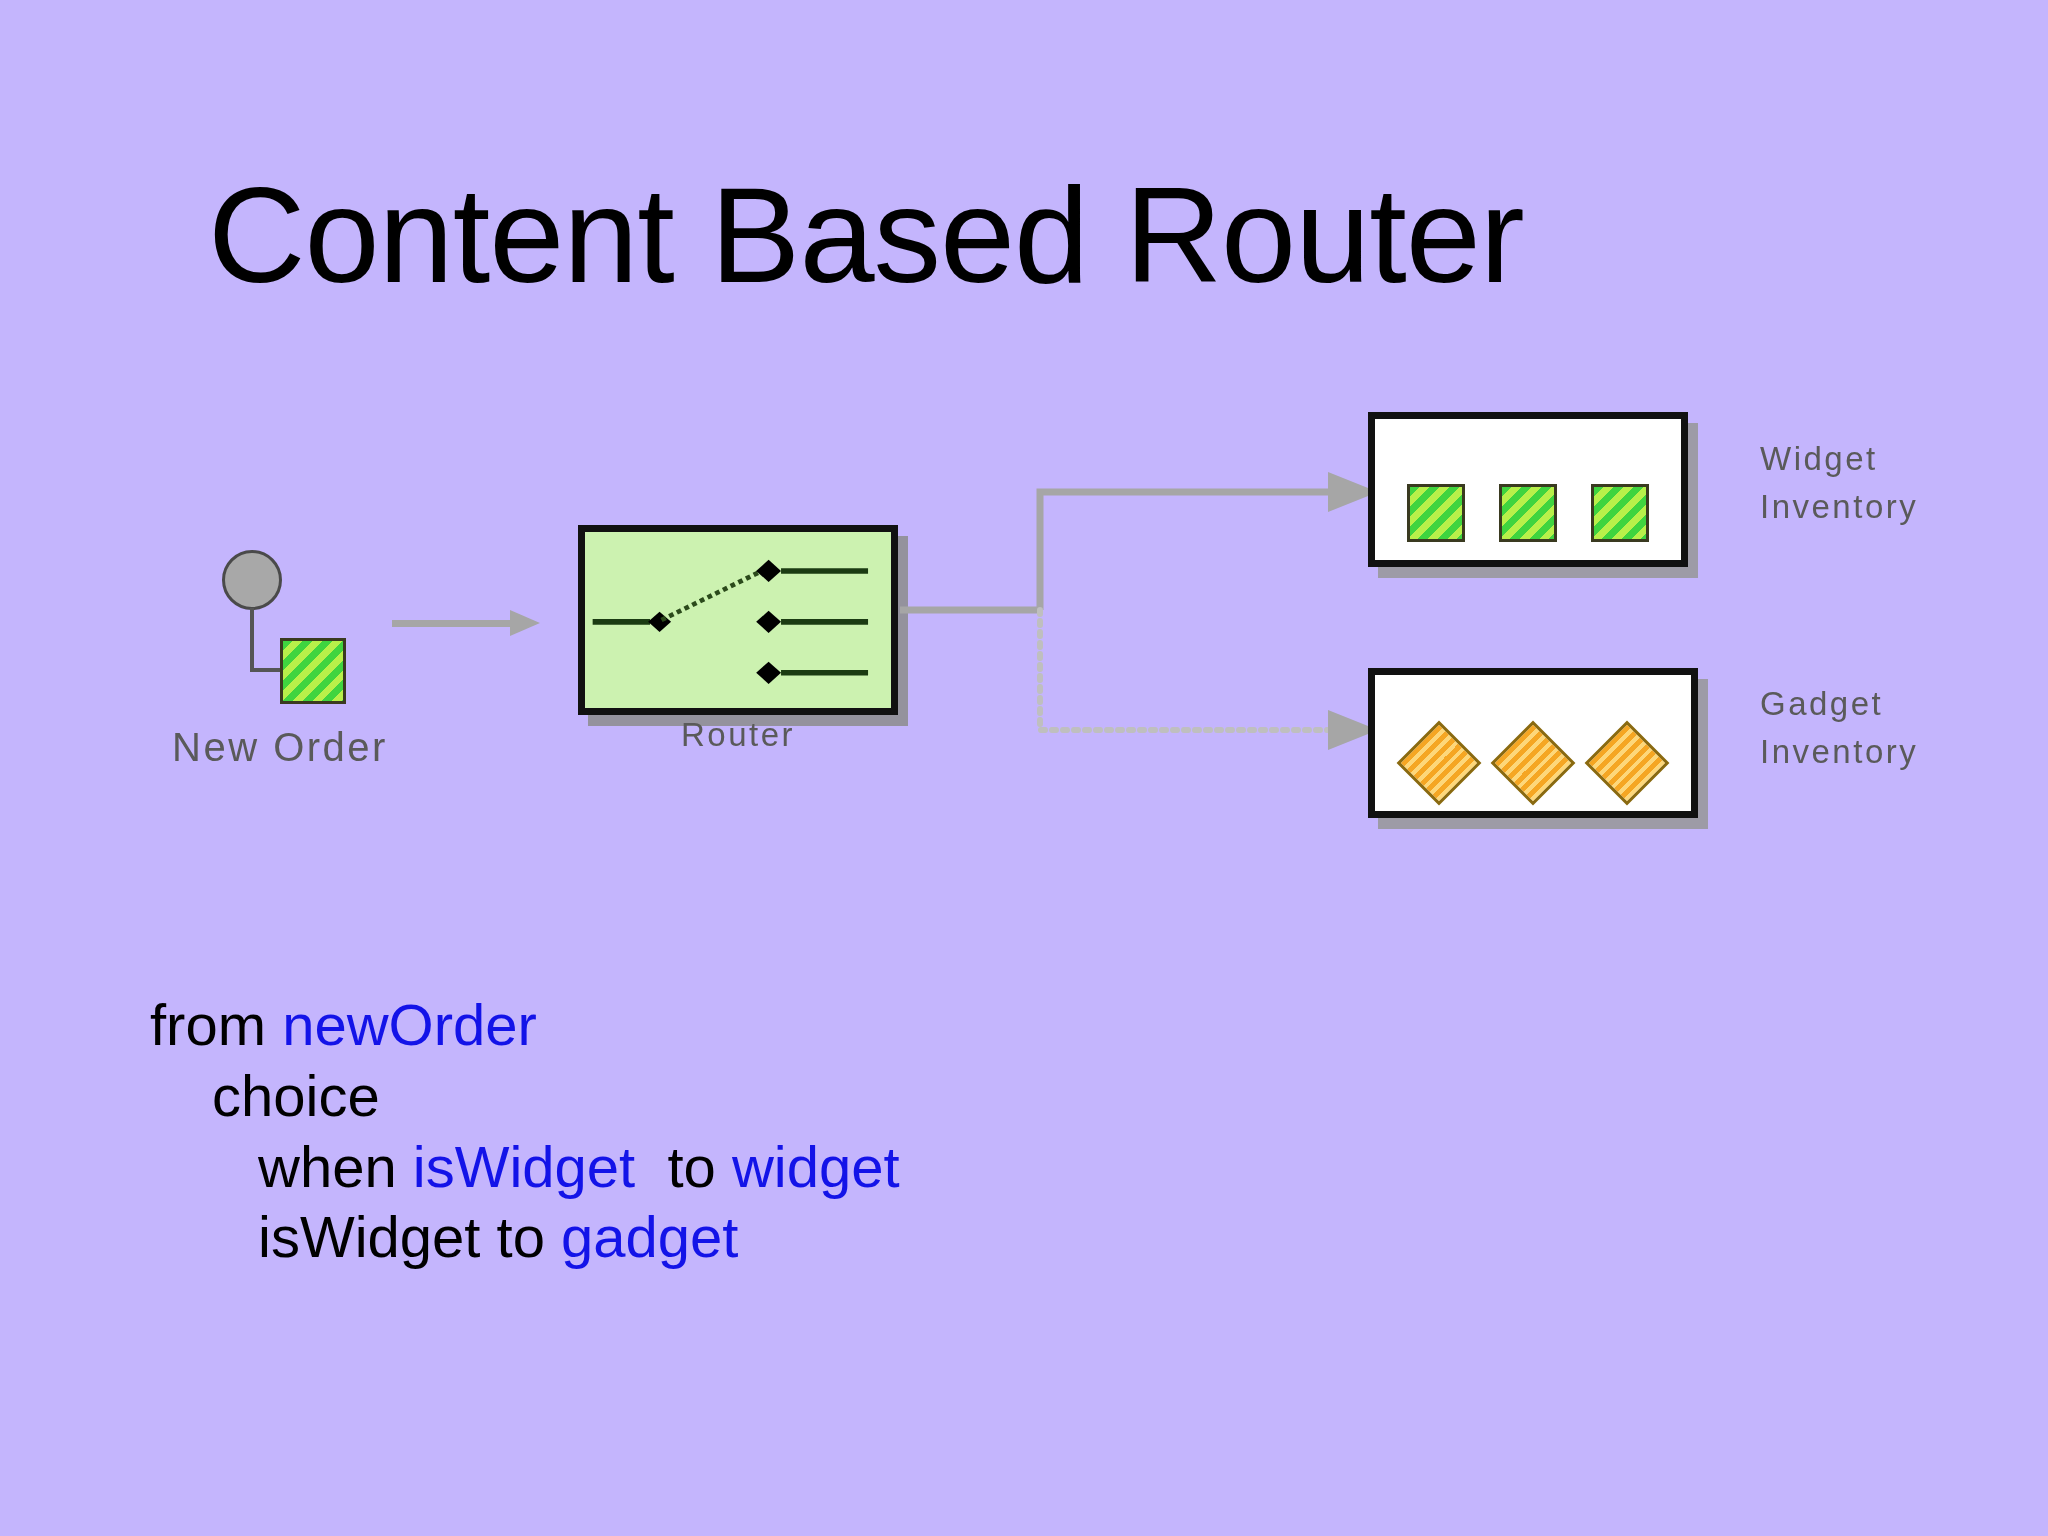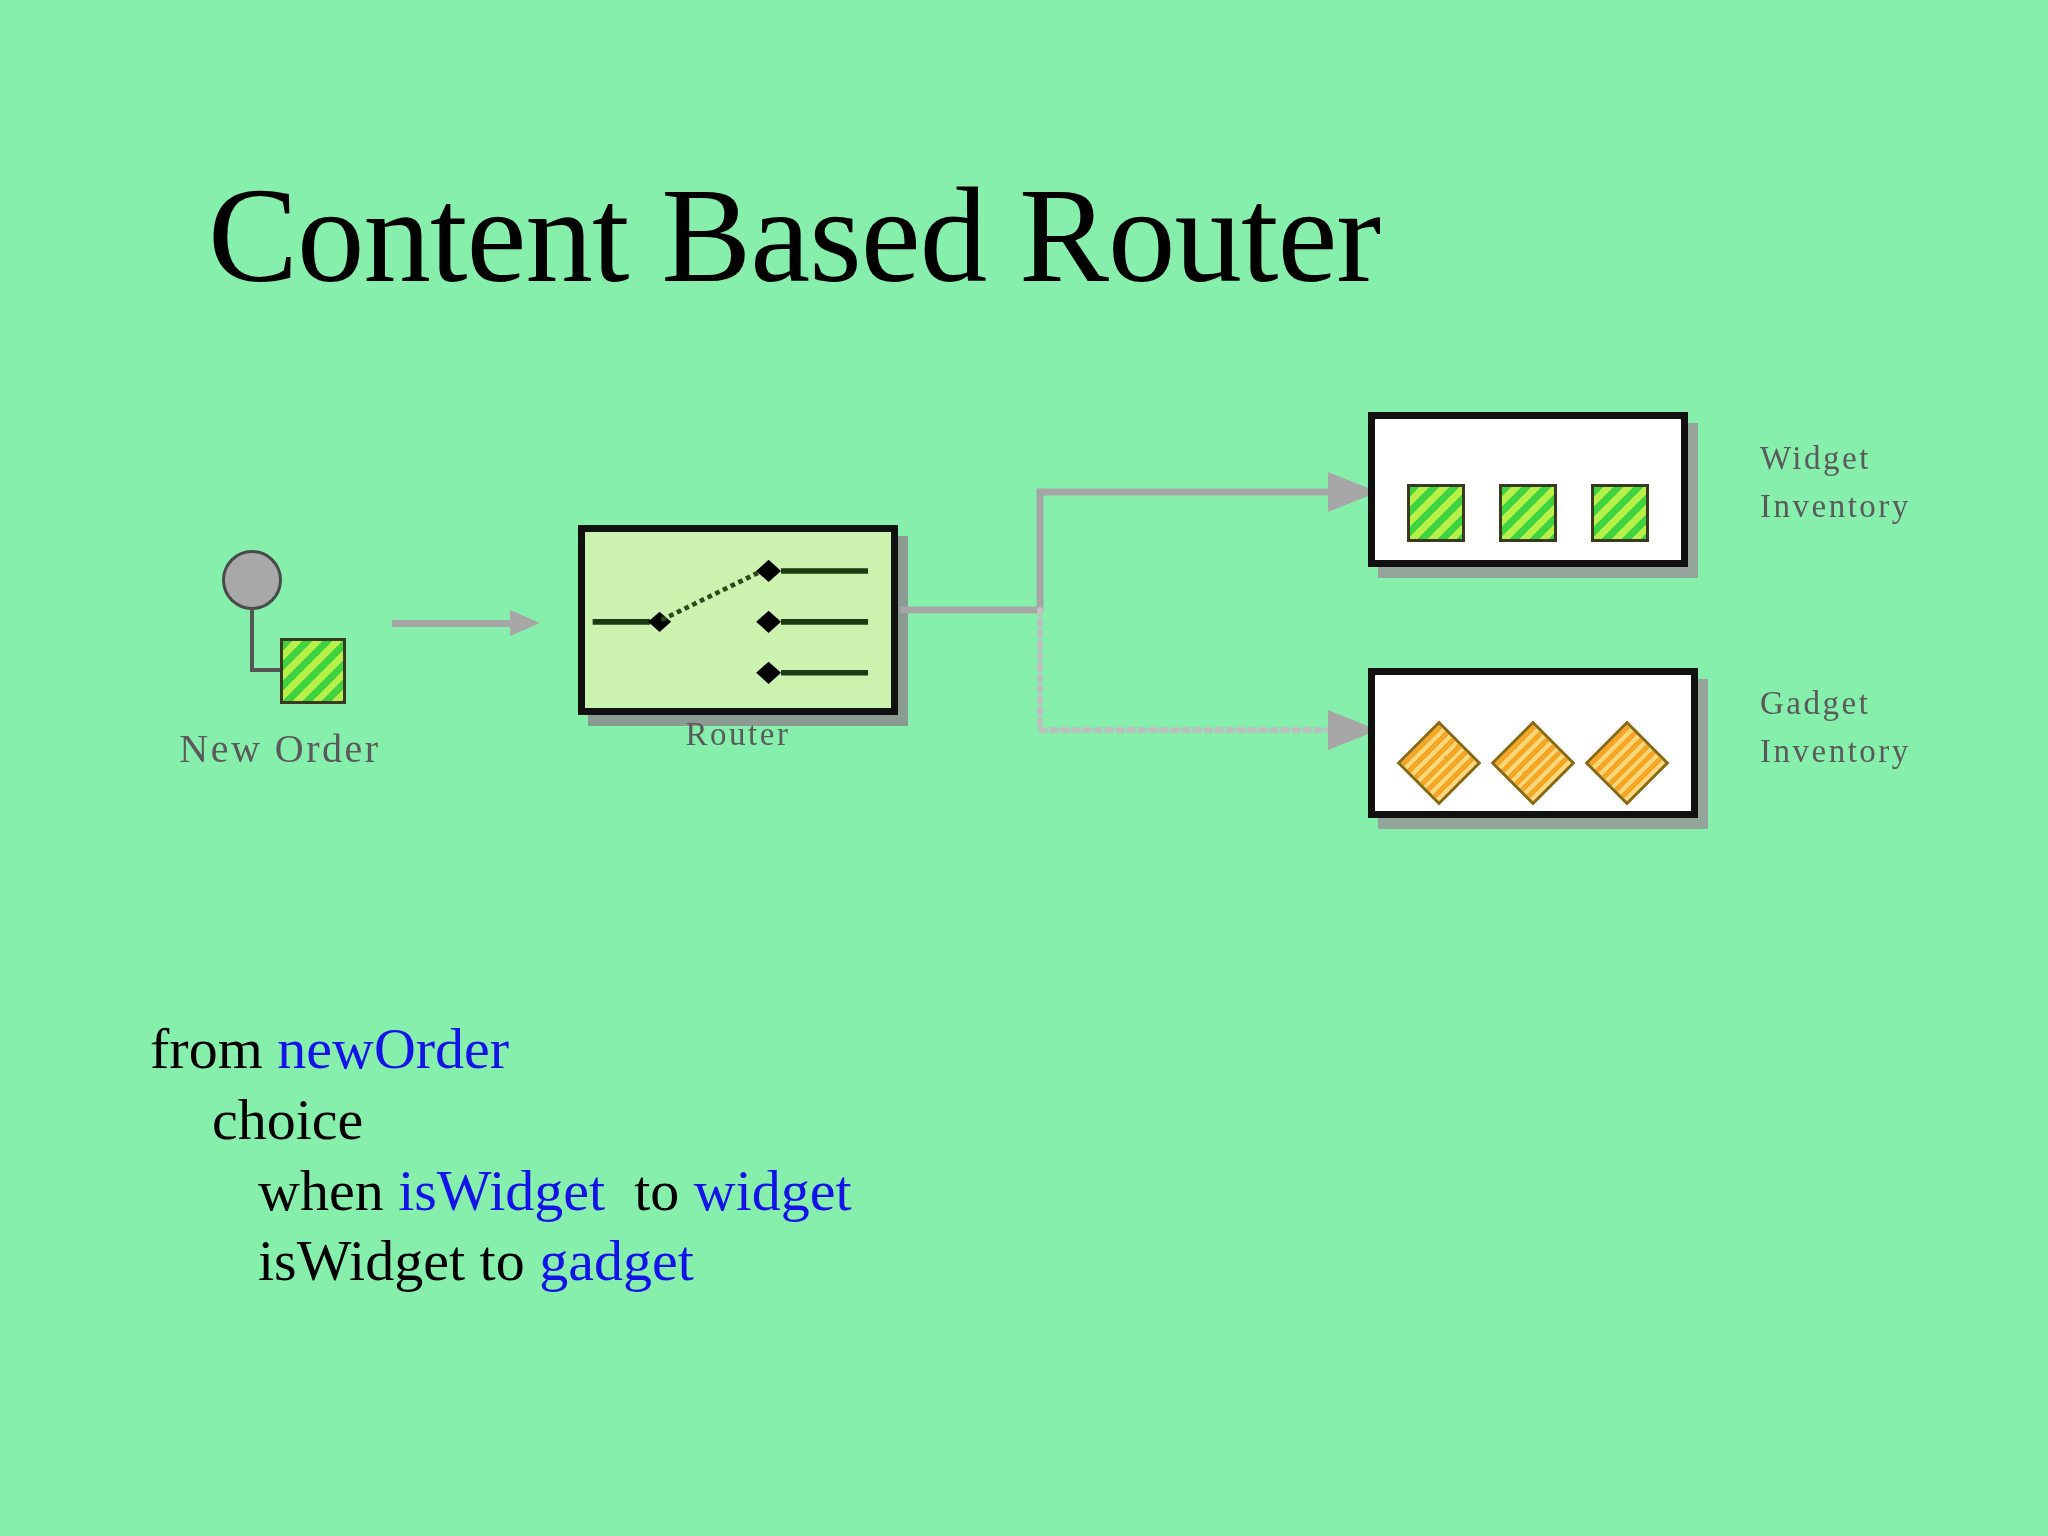--- a/index.html
+++ b/index.html
@@ -1,21 +1,21 @@
 <!DOCTYPE html>
 <html><head>
 <meta charset="utf-8">
 <style>
   html,body{margin:0;padding:0;background:#ffffff;}
   body{
     width:2048px;height:1536px;
     font-family:"Liberation Sans","DejaVu Sans",sans-serif;
     overflow:hidden;position:relative;
   }
-  .slide{position:absolute;inset:0;background:#86efac;font-family:Liberation Serif, serif;}
+  .slide{position:absolute;inset:0;background:#c4b5fd;}
 
   
   .title{
     position:absolute;left:208px;top:168px;width:1760px;
     font-size:135px;line-height:1.0;font-weight:400;color:#000;
     letter-spacing:-1px;white-space:nowrap;
   }
 
   
   .diagram{position:absolute;left:0;top:380px;width:2048px;height:520px;}
@@ -102,21 +102,21 @@
   }
   .inv-label.widget{left:1760px;top:55px;}
   .inv-label.gadget{left:1760px;top:300px;}
 
   
   .code{
     position:absolute;left:150px;top:990px;
     font-size:58px;line-height:1.22;color:#000;
   }
   .code .line{white-space:pre;}
-  .code .l1{padding-left:0px;margin-top:24px;}
+  .code .l1{padding-left:0px;}
   .code .l2{padding-left:62px;}
   .code .l3{padding-left:108px;}
   .code .l4{padding-left:108px;}
   .kw{color:#000;}
   .id{color:#1313e8;}
 </style>
 </head>
 <body>
 
 <div class="slide">

